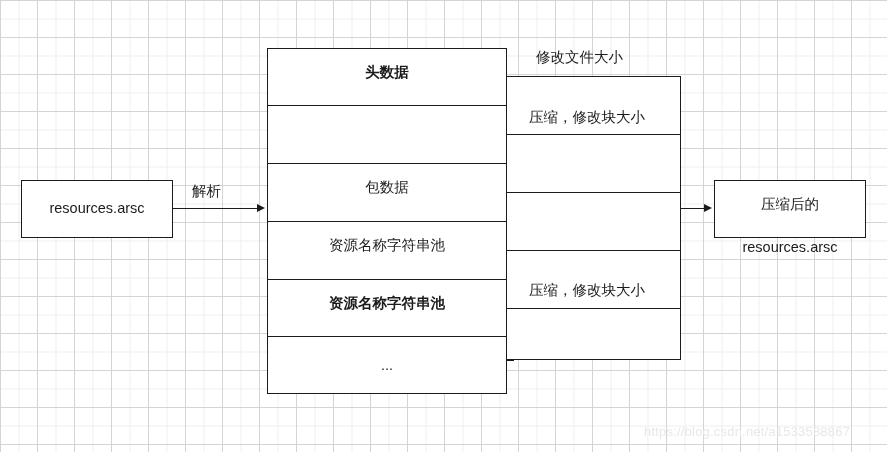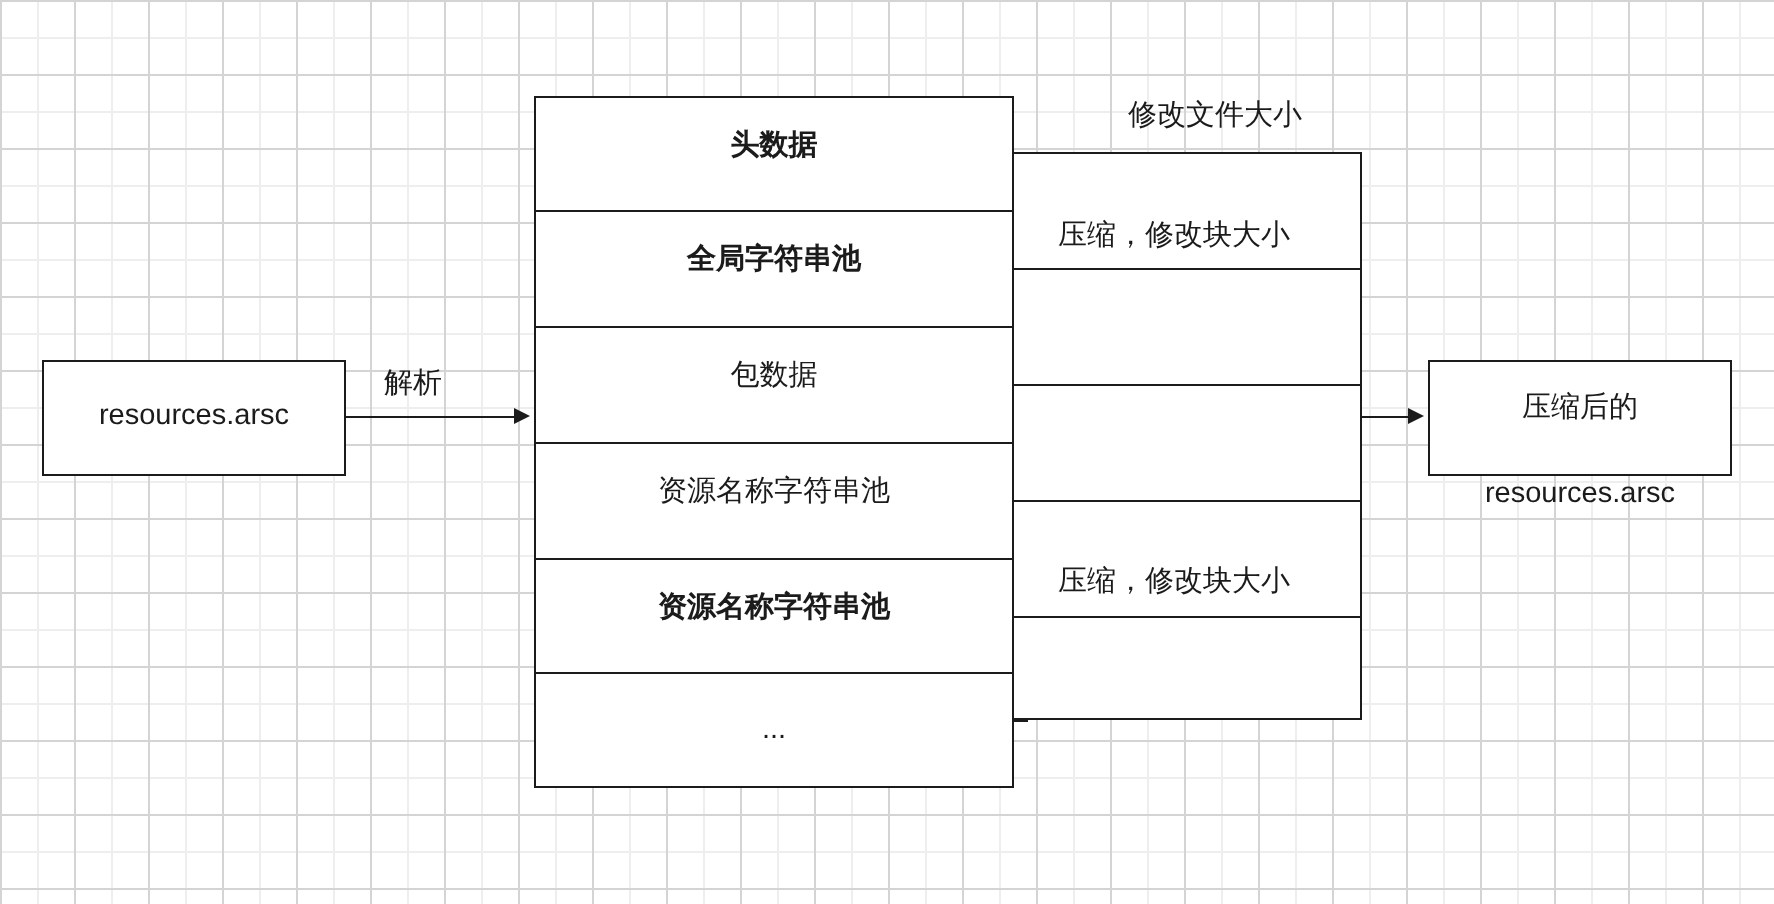--- a/index.html
+++ b/index.html
@@ -113,21 +113,21 @@
   }
 
   .annot {
     position: absolute;
     color: #1b1b1b;
     font-size: 14.5px;
     white-space: nowrap;
   }
 
   #arrow1-label { left: 192px; top: 182px; }
-  #annot-top { left: 564px; top: 48px; font-family: Liberation Serif, serif; }
+  #annot-top { left: 536px; top: 48px; font-family: Liberation Serif, serif; }
   #annot-mid1 { left: 529px; top: 108px; }
   #annot-mid2 { left: 529px; top: 281px; }
 
   #watermark {
     position: absolute;
     left: 644px;
     top: 424px;
     font-size: 13px;
     color: #e8e8e8;
     white-space: nowrap;
@@ -149,21 +149,20 @@
 
   <div class="shape" id="table-box"></div>
 
   <div class="table-row-div" style="top:105px;"></div>
   <div class="table-row-div" style="top:163px;"></div>
   <div class="table-row-div" style="top:221px;"></div>
   <div class="table-row-div" style="top:279px;"></div>
   <div class="table-row-div" style="top:336px;"></div>
 
   <div class="row-label bold" style="top:48px;">头数据</div>
-  <div class="row-label bold" style="top:105px;">全局字符串池</div>
   <div class="row-label" style="top:163px;">包数据</div>
   <div class="row-label" style="top:221px;">资源名称字符串池</div>
   <div class="row-label bold" style="top:279px;">资源名称字符串池</div>
   <div class="row-label" style="top:336px; height:58px;">...</div>
 
   <div class="stub" style="left:506px; top:76px; width:8px;"></div>
   <div class="stub" style="left:506px; top:134px; width:8px;"></div>
   <div class="stub" style="left:506px; top:192px; width:8px;"></div>
   <div class="stub" style="left:506px; top:250px; width:8px;"></div>
   <div class="stub" style="left:506px; top:308px; width:8px;"></div>
@@ -183,14 +182,15 @@
   <div class="arrow-head" style="left:704px; top:204px;"></div>
 
   <div class="shape" id="dst-box"></div>
   <div class="boxtext" id="dst-label">
     <span style="display:block;">
       <span style="display:block;margin-top:34px;">压缩后的</span>
       <span style="display:block;">resources.arsc</span>
     </span>
   </div>
 
+  <div id="watermark">https://blog.csdn.net/a1533588867</div>
 
 </div>
 
 </body></html>

